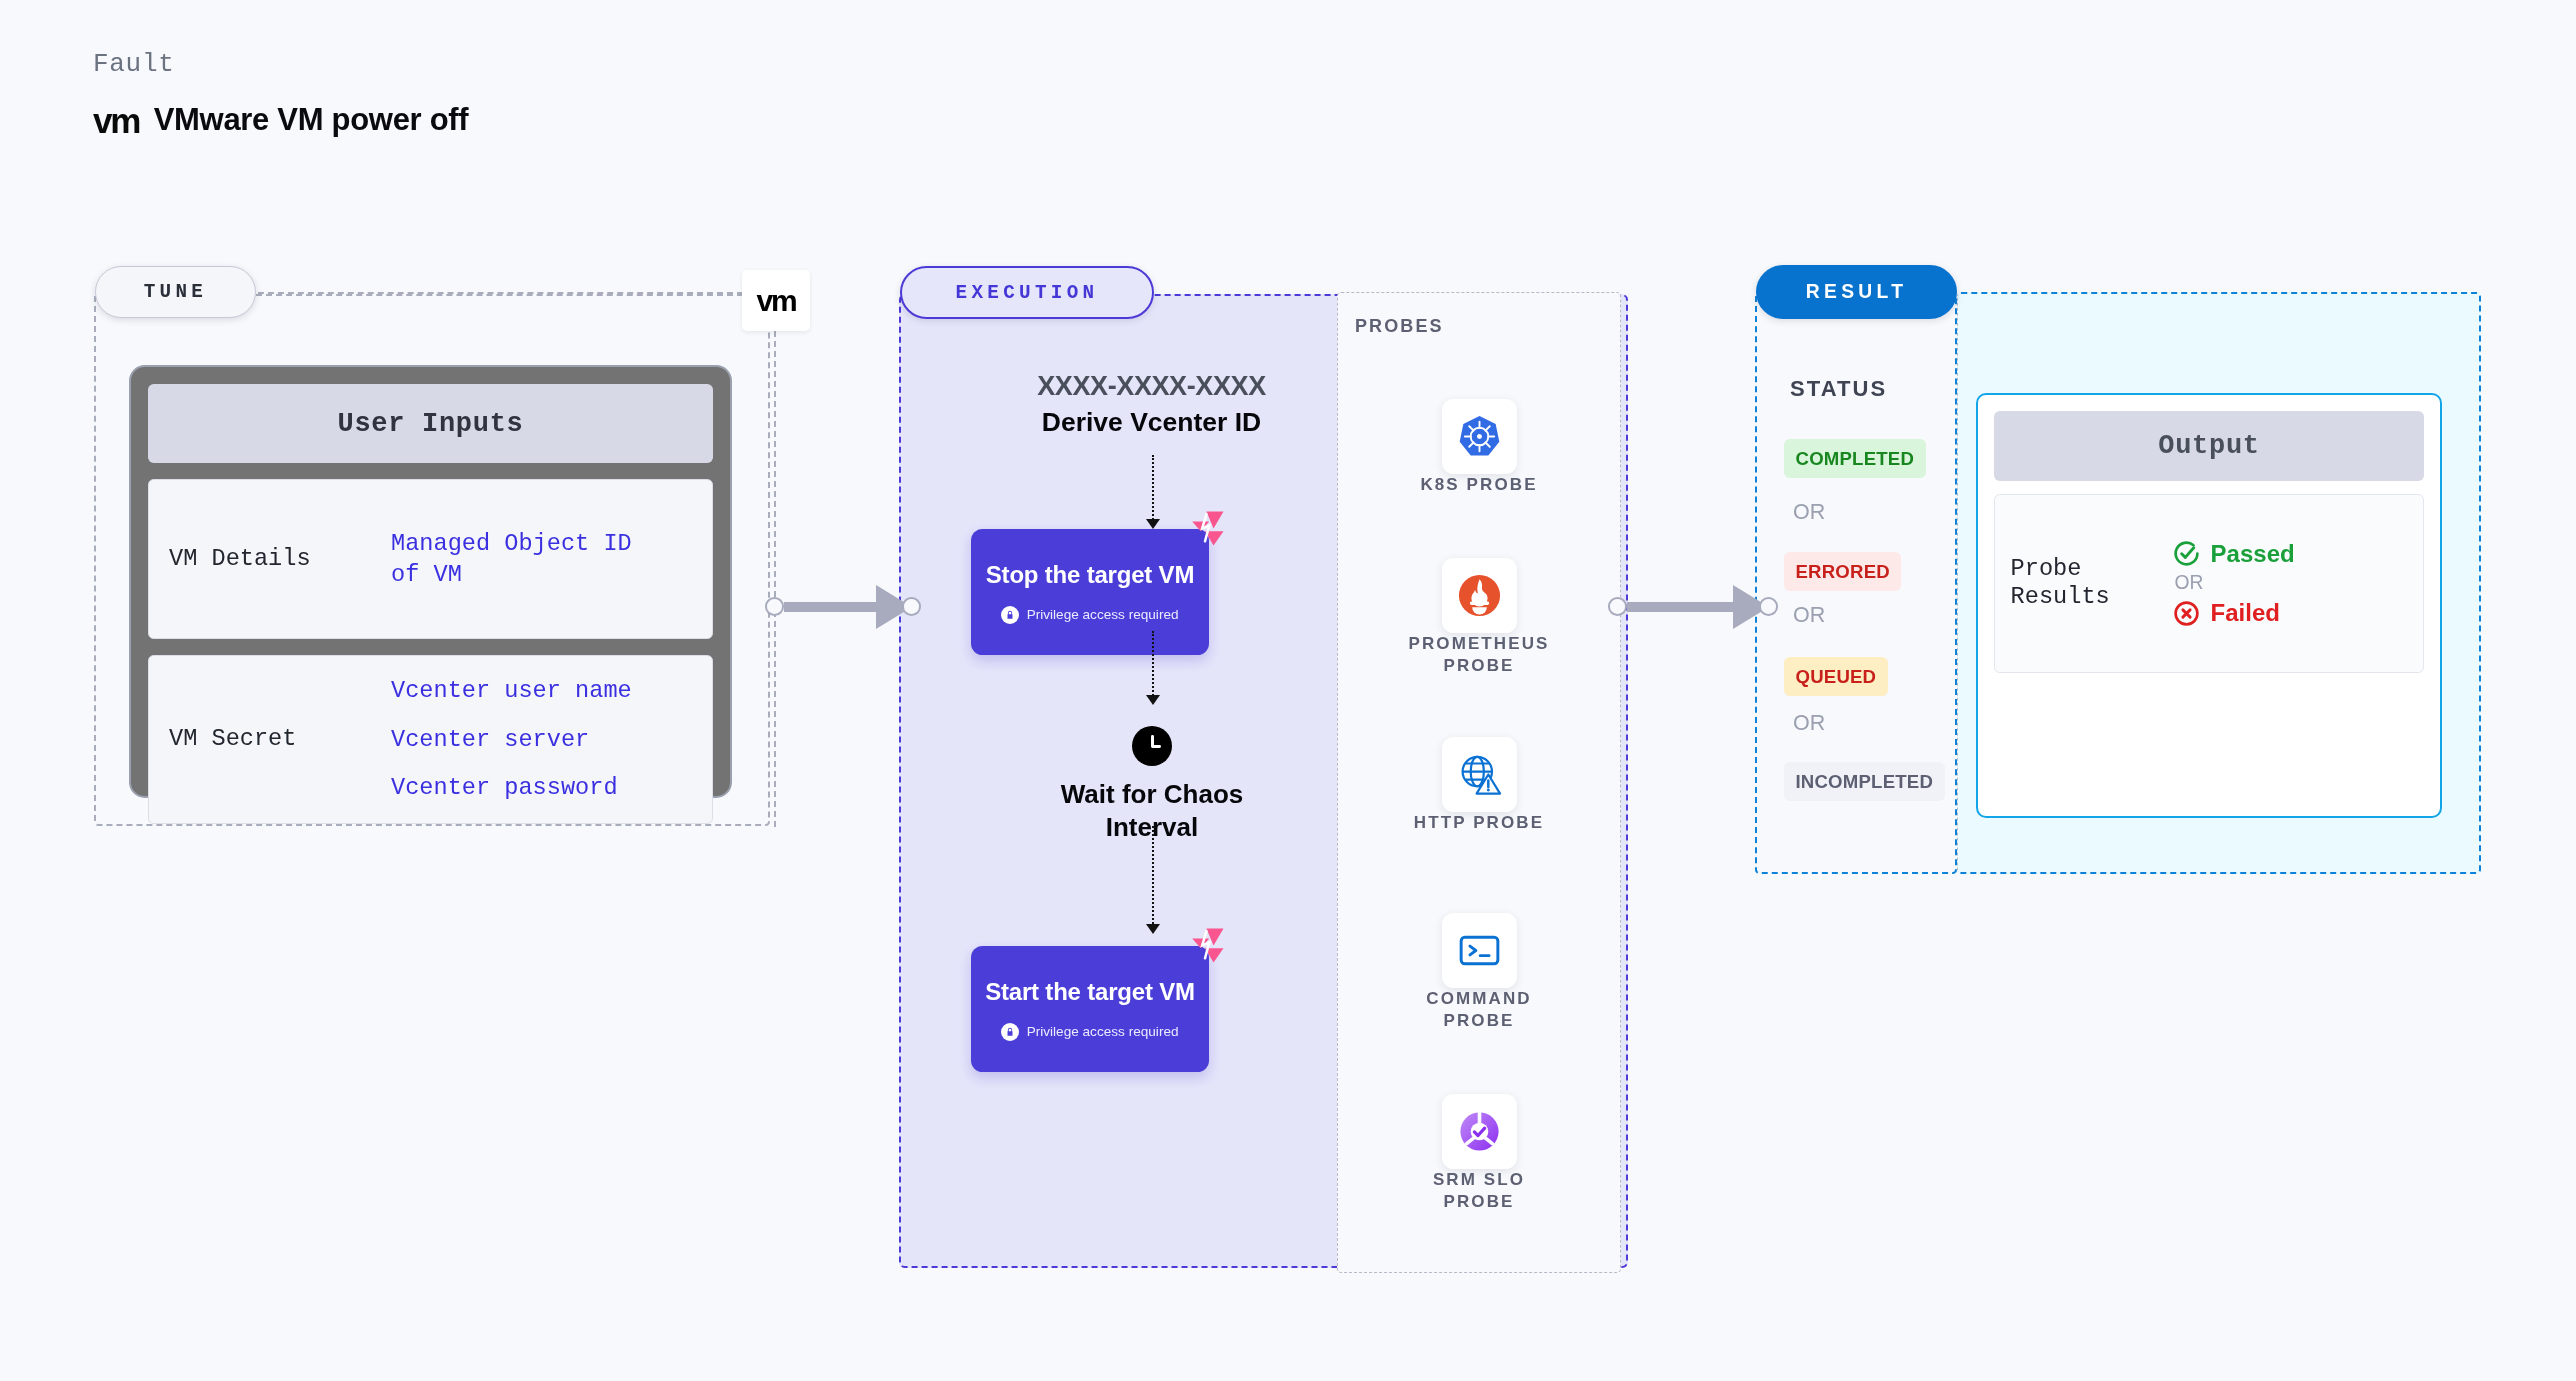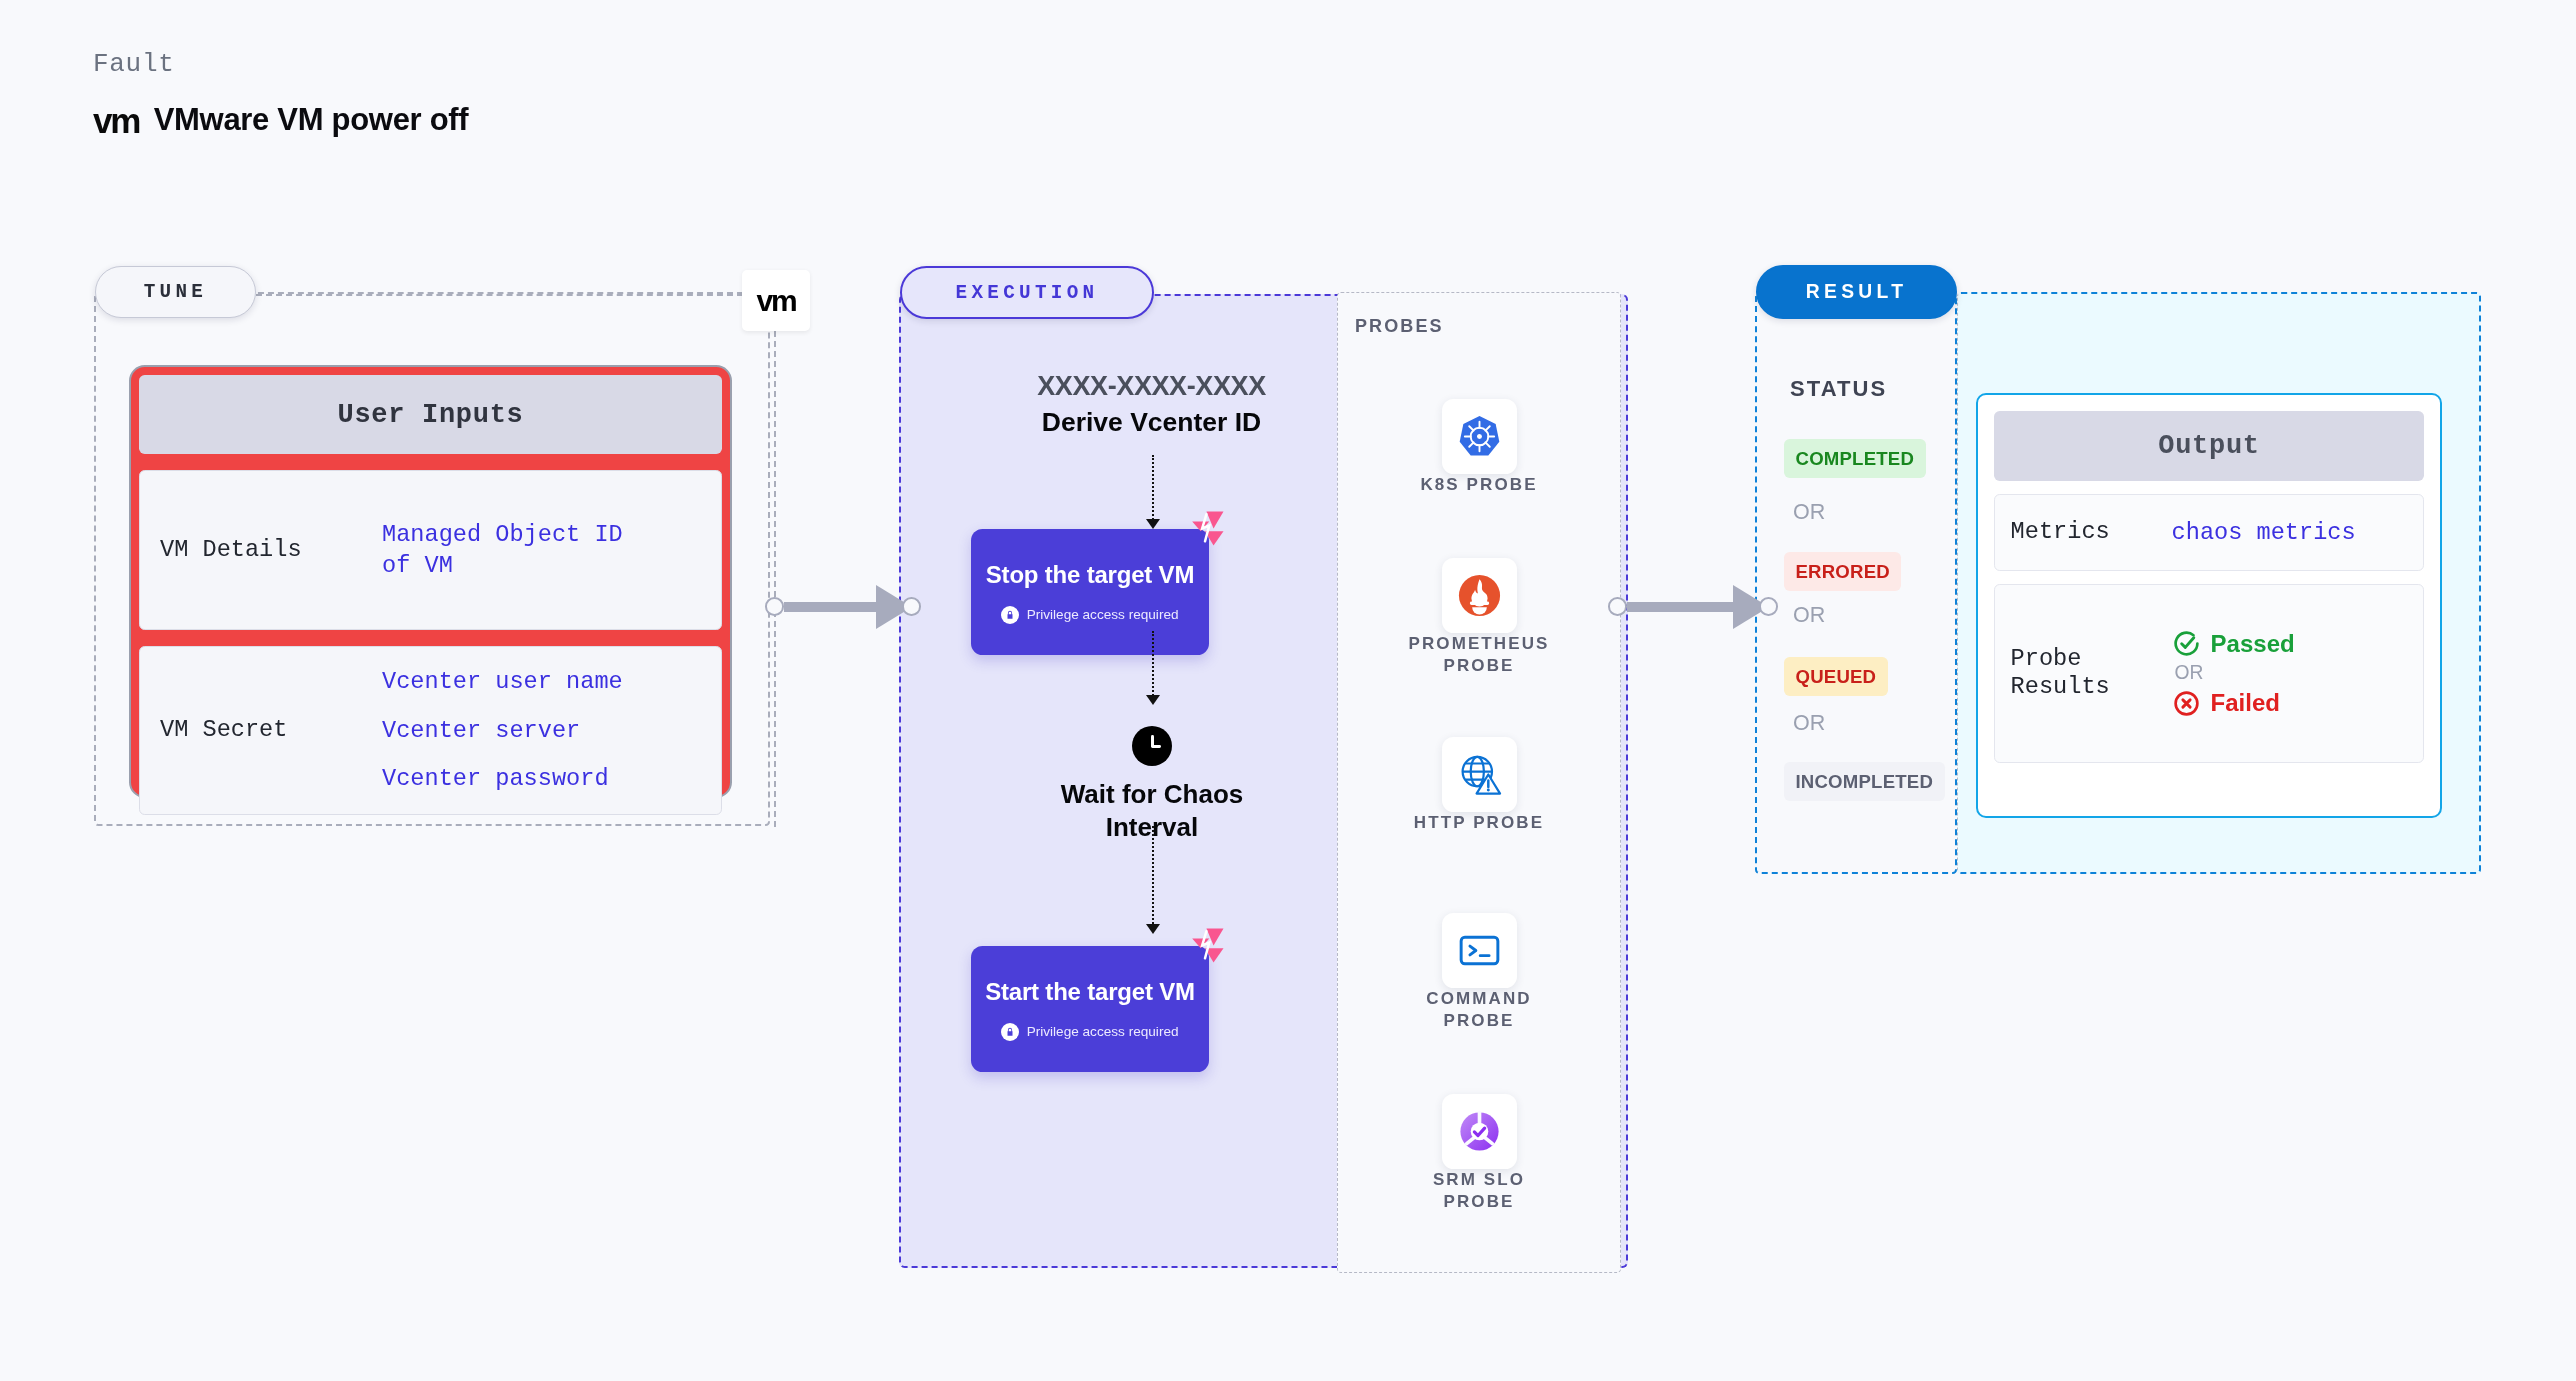--- a/index.html
+++ b/index.html
@@ -49,22 +49,22 @@
     letter-spacing: 4.3px;
   }
 
   
   #tune-section {
     position: absolute; left: 94px; top: 292px; width: 676px; height: 534px;
     border: 2.1px dashed #a9adbb; border-radius: 4.3px; background: transparent;
   }
   #tune-card {
     position: absolute; left: 129px; top: 365px; width: 603px; height: 433px;
-    background: #ef4444; border: 2.1px solid #9aa0ae; border-radius: 15.8px;
-    padding: 8px;
+    background: #737373; border: 2.1px solid #9aa0ae; border-radius: 15.8px;
+    padding: 17px;
   }
   #user-inputs-header {
     height: 79px; background: #d8d9e6; border-radius: 5.7px;
     display: flex; align-items: center; justify-content: center;
     font-family: "Liberation Mono", monospace; font-size: 27px; font-weight: 700;
     color: #30343f; letter-spacing: 0.7px;
   }
   .input-row {
     margin-top: 15.8px; background: #f5f6fa; border: 1.4px solid #dcdee8;
     border-radius: 5.7px; display: flex; align-items: center; padding: 0 20px;
@@ -476,24 +476,20 @@
   </div>
 </div>
 
 <div class="pill" id="result-pill">
   <span>RESULT</span>
 </div>
 
 <div id="output-card">
   <div id="output-header">Output</div>
 
-  <div class="out-row" id="out-row-metrics">
-    <div class="out-key">Metrics</div>
-    <div class="out-val-link">chaos metrics</div>
-  </div>
 
   <div class="out-row" id="out-row-probes">
     <div class="out-key">Probe<br>Results</div>
     <div class="probe-result-stack">
       <div class="pr-line">
         <svg viewBox="0 0 24 24">
           <path d="M21 12a9 9 0 1 1-3.2-6.9" fill="none" stroke="#19a03a" stroke-width="2.2" stroke-linecap="round"></path>
           <path d="M8 12.2l3 3 7-8" fill="none" stroke="#19a03a" stroke-width="2.4" stroke-linecap="round" stroke-linejoin="round"></path>
         </svg>
         <span class="pr-pass">Passed</span>

